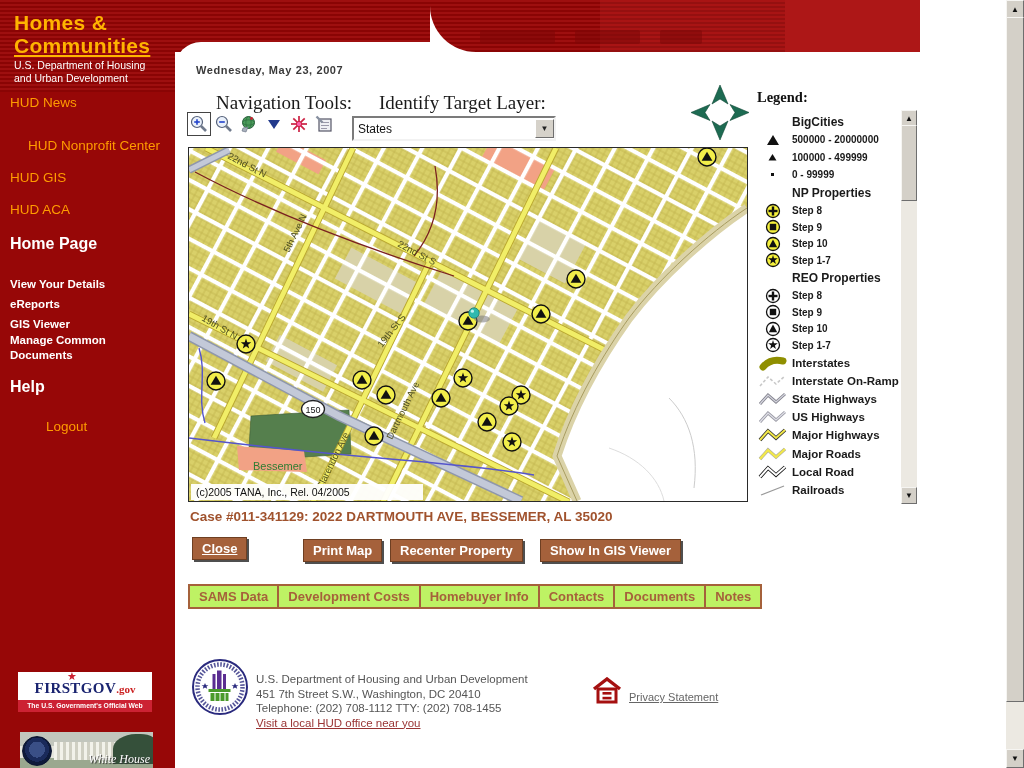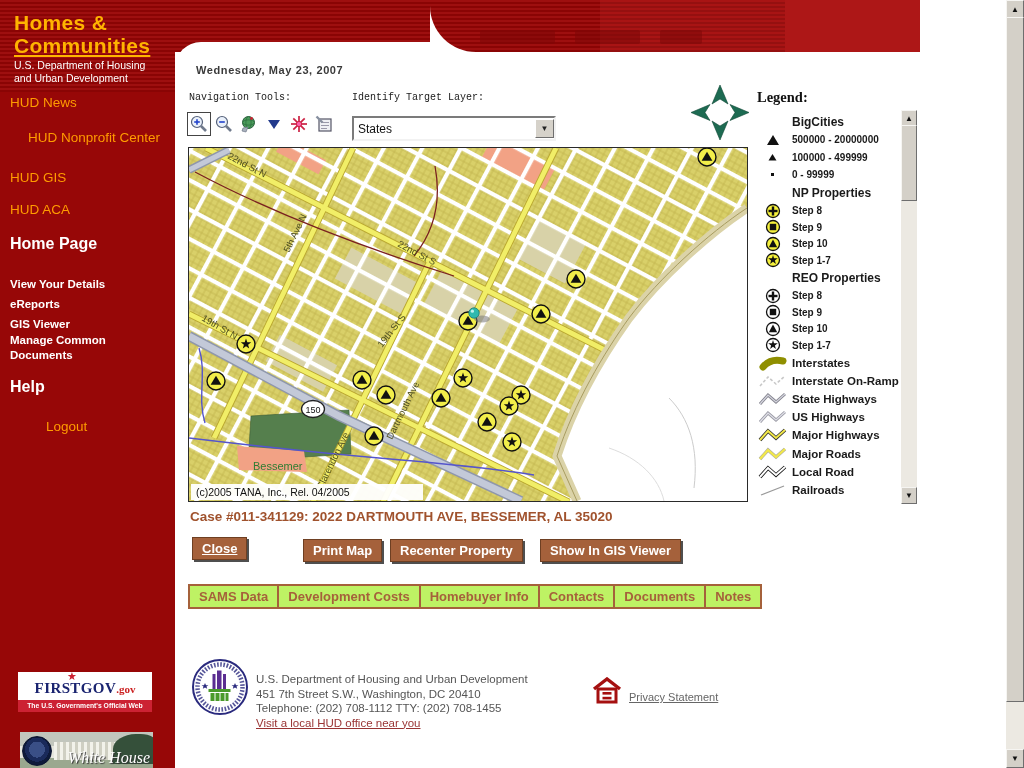--- a/index.html
+++ b/index.html
@@ -23,21 +23,21 @@
   .logo .l1,.logo .l2{font-size:21px;font-weight:bold;color:#ffb400;letter-spacing:.3px;}
   .logo .l2{margin-top:2px;text-decoration:underline;}
   .logo .sub{color:#fff;font-size:10.5px;margin-top:3px;line-height:1.25;}
 
   .nav-item{left:10px;cursor:pointer;}
   .nav-orange{color:#ff9c00;font-weight:normal;font-size:13.5px;}
   .nav-xl{color:#fff;font-weight:bold;font-size:16px;}
   .nav-sm{color:#fff;font-weight:bold;font-size:11.5px;width:125px;line-height:1.3;}
 
   
-  .serif-label{font-family:Liberation Mono, monospace;font-size:10px;color:#1a1a1a;}
+  .serif-label{font-family:Liberation Serif, serif;font-size:19px;color:#1a1a1a;margin-left:27px;}
   .tools-row{left:188px;top:113px;display:flex;gap:3px;align-items:center;}
   .tool{width:22px;height:22px;display:flex;align-items:center;justify-content:center;cursor:pointer;}
   .tool.selected{outline:1px solid #444;}
   .dd{left:352px;top:116px;width:200px;height:21px;background:#fff;border-top:2px solid #7b7b7b;border-left:2px solid #7b7b7b;border-bottom:2px solid #f2f2f2;border-right:2px solid #f2f2f2;display:flex;align-items:center;}
   .dd-text{flex:1;font-size:12px;color:#111;padding-left:4px;}
   .dd-btn{width:17px;height:17px;background:#d6d2ca;border-top:1px solid #fff;border-left:1px solid #fff;border-right:1px solid #6f6f6f;border-bottom:1px solid #6f6f6f;display:flex;align-items:center;justify-content:center;font-size:8px;color:#222;cursor:pointer;}
 
   
   .legend-title{left:757px;top:89px;font-family:"Liberation Serif","DejaVu Serif",serif;font-weight:bold;font-size:14.5px;color:#111;}
   .legend-rows{left:753px;top:112px;width:148px;}
@@ -80,21 +80,21 @@
   .firstgov{left:18px;top:672px;width:134px;height:40px;background:#fff;overflow:hidden;cursor:pointer;}
   .fg-star{position:absolute;left:49px;top:-2px;color:#cc2233;font-size:11px;}
   .fg-text{position:absolute;left:0;top:7px;width:134px;text-align:center;font-family:"Liberation Serif","DejaVu Serif",serif;}
   .fg-main{color:#1a2470;font-weight:bold;font-size:15px;letter-spacing:.4px;}
   .fg-gov{color:#cc2222;font-weight:bold;font-size:11px;}
   .fg-strip{position:absolute;left:0;bottom:0;width:134px;height:12px;background:#cc2233;color:#fff;font-size:6.8px;font-weight:bold;text-align:center;line-height:12px;}
   .whitehouse{left:20px;top:732px;width:133px;height:36px;overflow:hidden;background:linear-gradient(180deg,#c2c6bd 0 14px,#e6e6dd 14px 26px,#9aa88f 26px 36px);cursor:pointer;}
   .wh-cols{position:absolute;left:34px;top:10px;width:72px;height:18px;background:repeating-linear-gradient(90deg,#f2f2ea 0 3px,#cfcfc2 3px 6px);}
   .wh-trees{position:absolute;right:-6px;top:2px;width:46px;height:30px;background:#35503a;border-radius:50% 40% 0 0;}
   .wh-seal{position:absolute;left:2px;top:4px;width:28px;height:28px;border-radius:50%;background:radial-gradient(circle at 50% 45%,#3a4f86 0 8px,#1a2a5a 8px 12px,#0e1a3a 12px);border:1px solid #0a1430;}
-  .wh-label{position:absolute;right:3px;bottom:1px;color:#fff;font-family:"Liberation Serif","DejaVu Serif",serif;font-style:italic;font-size:16px;text-shadow:1px 1px 1px #333;}
+  .wh-label{position:absolute;right:3px;bottom:1px;color:#fff;font-family:"Liberation Serif","DejaVu Serif",serif;font-style:italic;font-size:12px;text-shadow:1px 1px 1px #333;}
 </style>
 </head>
 <body>
 
 <div class="page">
 
   <div class="abs banner-backing stripes"></div>
   <div class="abs date-card">
     <div class="abs date-text">Wednesday, May 23, 2007</div>
   </div>
@@ -110,21 +110,21 @@
     <div class="abs sidebar-stripes stripes"></div>
     <div class="abs logo">
       <div class="l1">Homes &amp;</div>
       <div class="l2">Communities</div>
       <div class="sub">
         <div>U.S. Department of Housing</div>
         <div>and Urban Development</div>
       </div>
     </div>
     <div class="abs nav-item nav-orange" style="top:95px;">HUD News</div>
-    <div class="abs nav-item nav-orange" style="top:130px;padding-left:18px;">HUD Nonprofit Center</div>
+    <div class="abs nav-item nav-orange" style="top:138px;padding-left:18px;">HUD Nonprofit Center</div>
     <div class="abs nav-item nav-orange" style="top:170px;">HUD GIS</div>
     <div class="abs nav-item nav-orange" style="top:202px;">HUD ACA</div>
     <div class="abs nav-item nav-xl" style="top:235px;">Home Page</div>
     <div class="abs nav-item nav-sm" style="top:277px;">View Your Details</div>
     <div class="abs nav-item nav-sm" style="top:297px;">eReports</div>
     <div class="abs nav-item nav-sm" style="top:317px;">GIS Viewer</div>
     <div class="abs nav-item nav-sm" style="top:333px;width:112px;">Manage Common Documents</div>
     <div class="abs nav-item nav-xl" style="top:378px;">Help</div>
     <div class="abs nav-item nav-orange" style="top:419px;margin-left:36px;">Logout</div>
 

